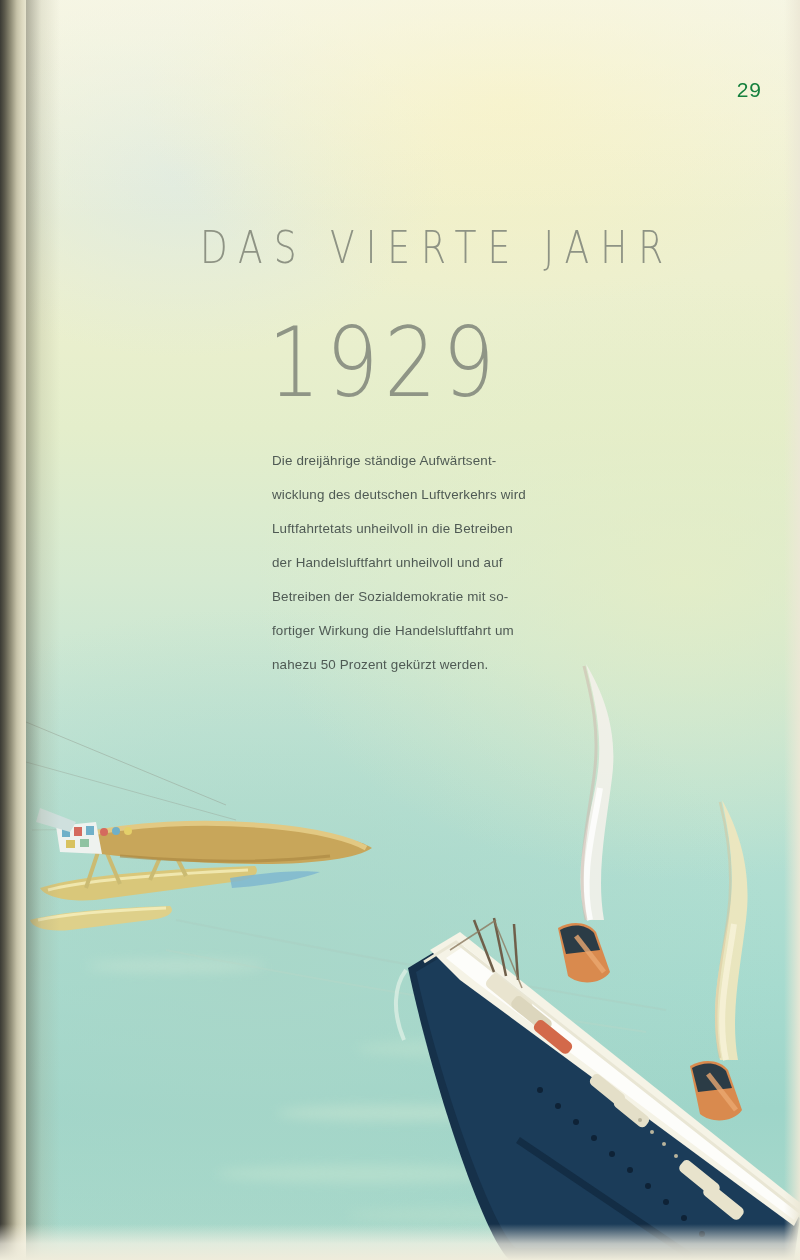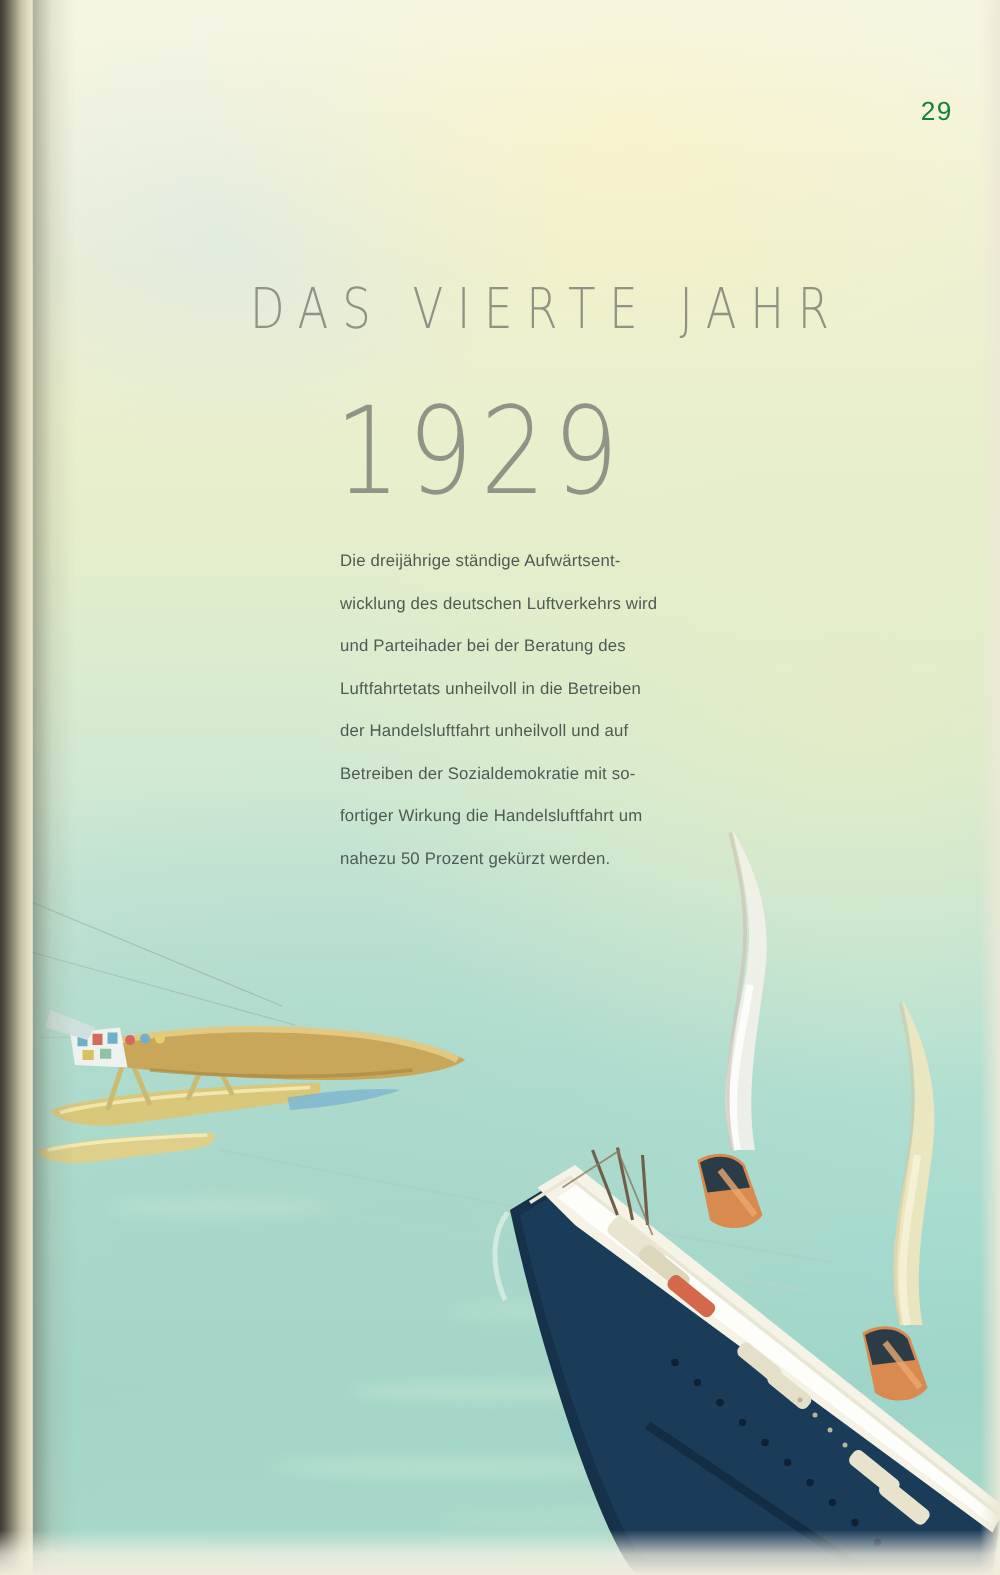--- a/index.html
+++ b/index.html
@@ -128,21 +128,21 @@
     color: #8f9586;
     z-index: 6;
     transform: scaleY(1.18);
     transform-origin: left top;
     font-weight: 300;
   }
 
   
   .blurb {
     position: absolute;
-    left: 272px; top: 432px;
+    left: 272px; top: 444px;
     width: 300px;
     font-family: "Liberation Sans", sans-serif;
     font-size: 13.4px;
     line-height: 34px;
     color: #4f5a54;
     text-align: justify;
     z-index: 6;
     letter-spacing: .15px;
   }
   .blurb .ln { display: block; white-space: nowrap; }
@@ -296,21 +296,20 @@
   </div>
 
   <div class="folio">29</div>
 
   <div class="headline">DAS VIERTE JAHR</div>
   <div class="year">1929</div>
 
   <div class="blurb">
     <span class="ln">Die  dreijährige  ständige  Aufwärtsent-</span>
     <span class="ln">wicklung des deutschen Luftverkehrs wird</span>
-    <span class="ln">und  Parteihader  bei  der  Beratung  des</span>
     <span class="ln">Luftfahrtetats  unheilvoll  in die  Betreiben</span>
     <span class="ln">der  Handelsluftfahrt  unheilvoll  und  auf</span>
     <span class="ln">Betreiben  der  Sozialdemokratie  mit  so-</span>
     <span class="ln">fortiger  Wirkung  die  Handelsluftfahrt  um</span>
     <span class="ln">nahezu   50   Prozent   gekürzt   werden.</span>
   </div>
 
   <div class="gutter-shadow"></div>
   <div class="gutter"></div>
   <div class="page-right-edge"></div>

